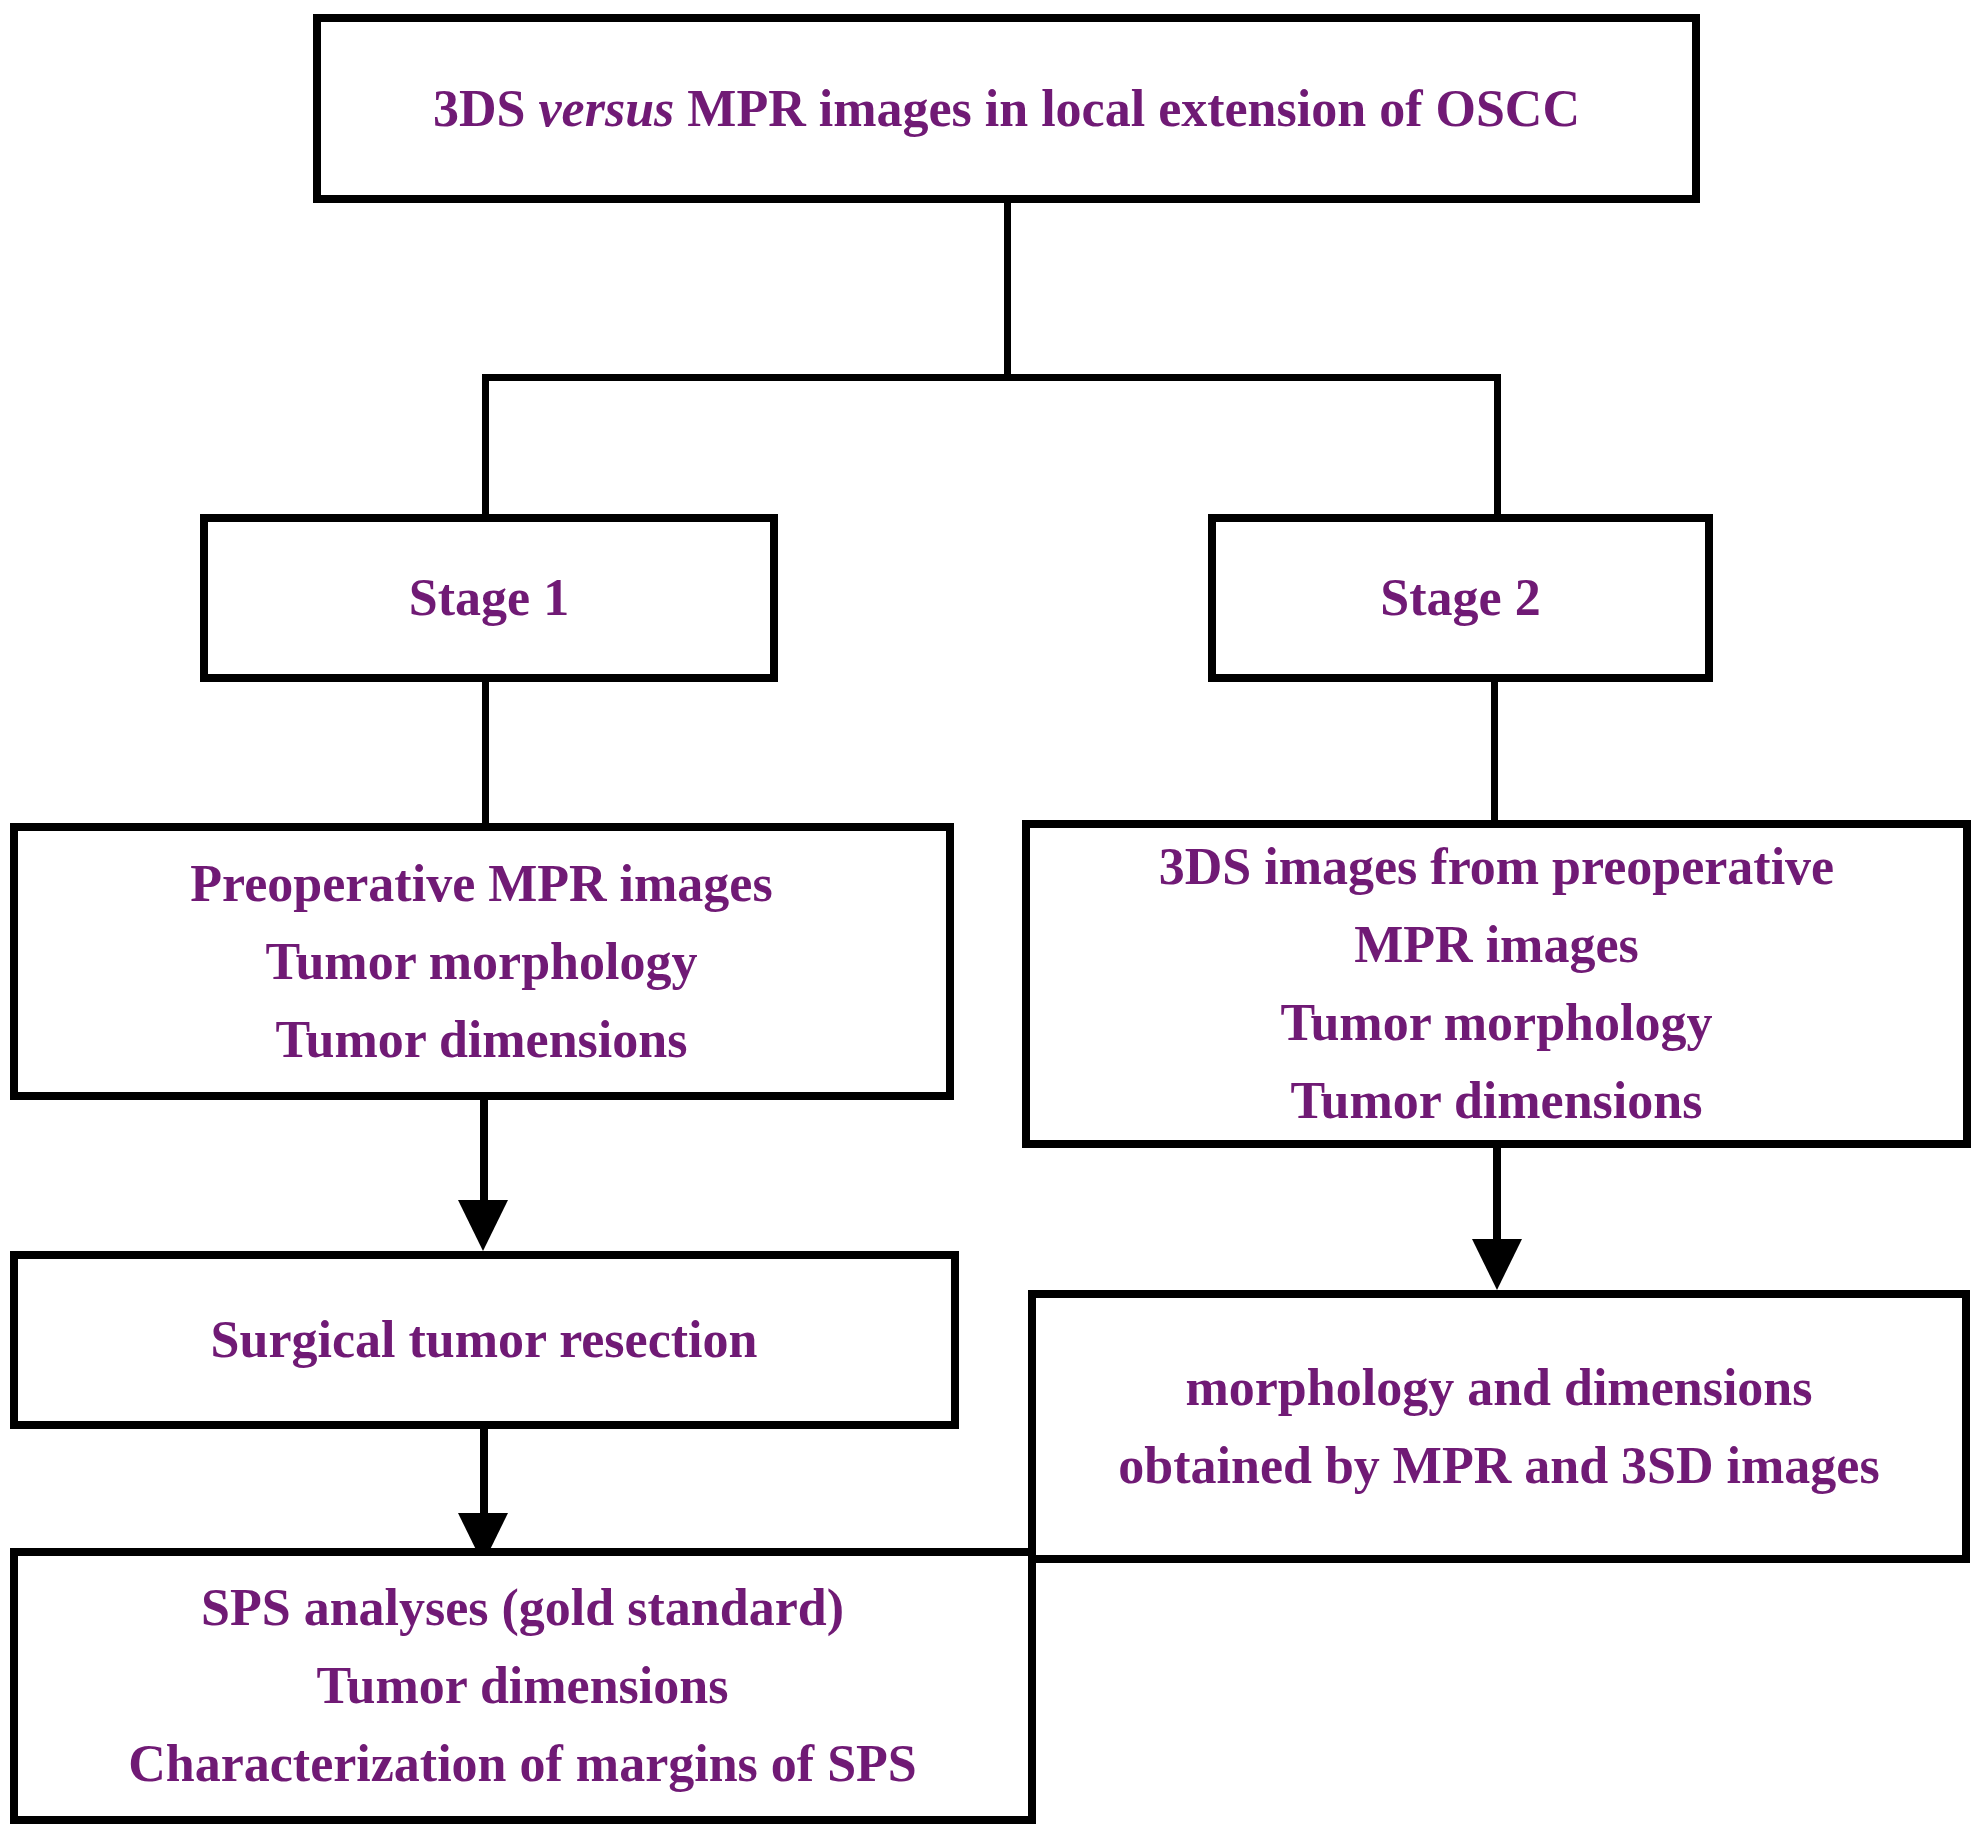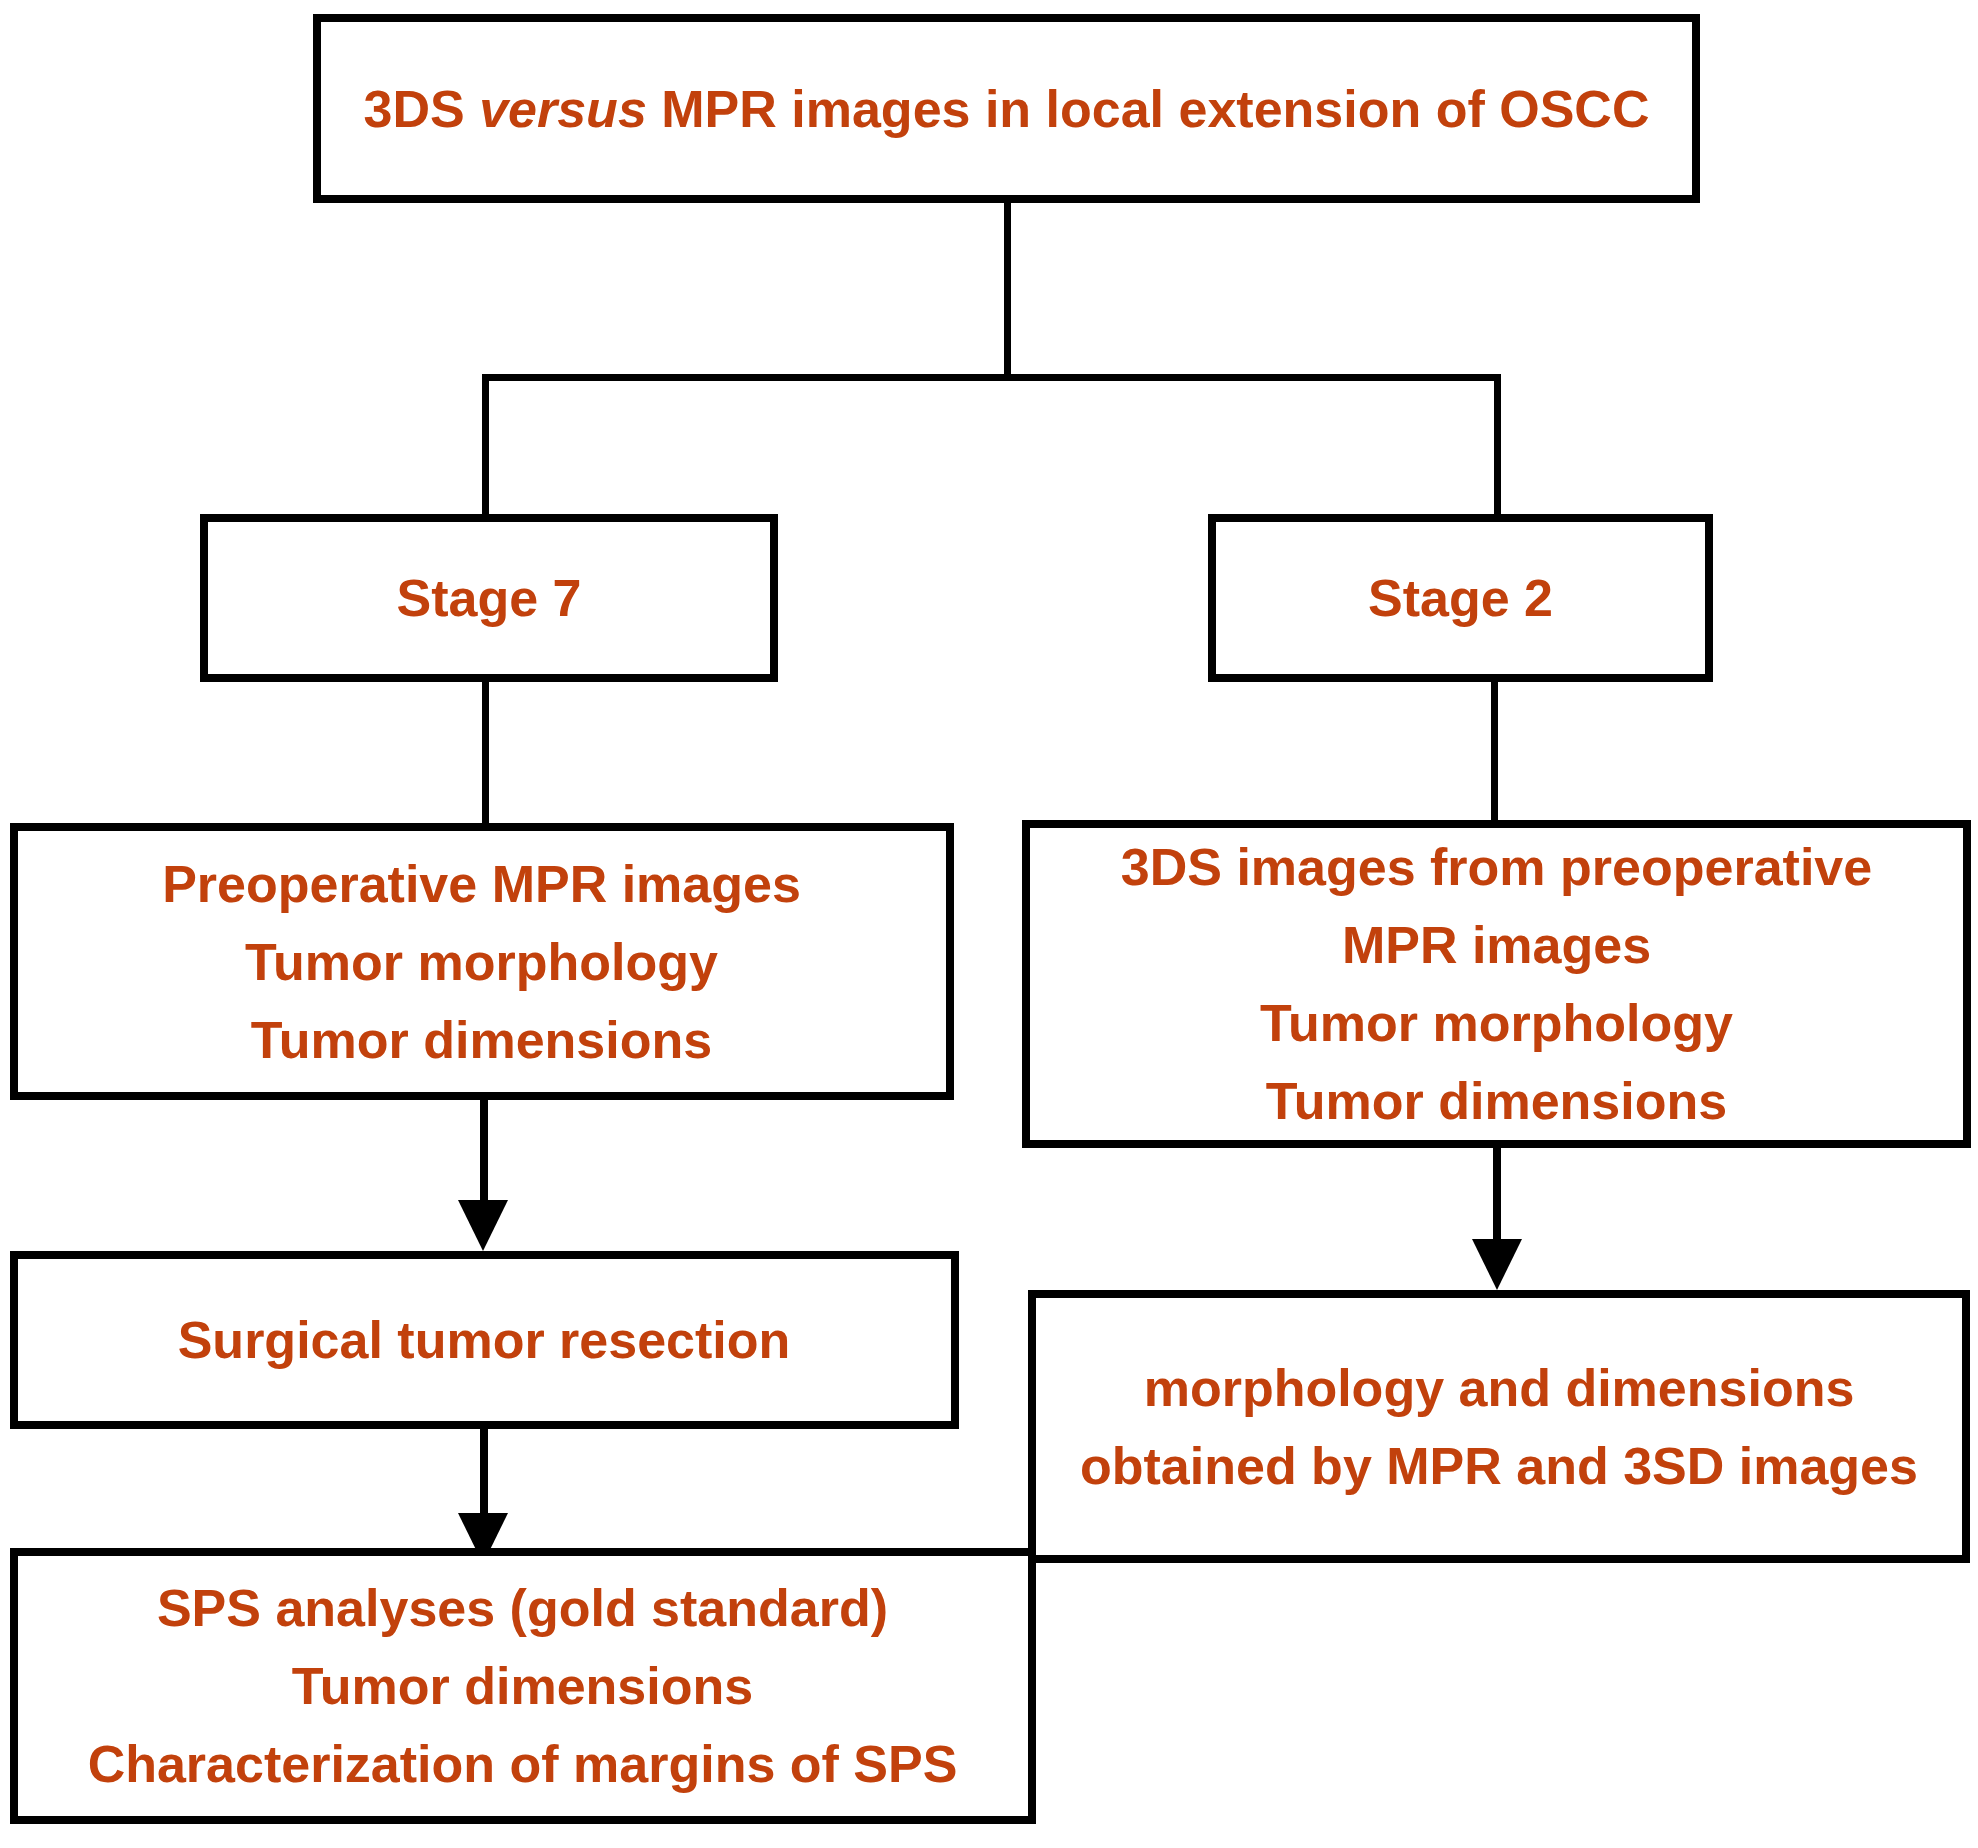--- a/index.html
+++ b/index.html
@@ -5,22 +5,22 @@
   html, body {
     margin: 0;
     padding: 0;
     background: #ffffff;
   }
   .canvas {
     position: relative;
     width: 1979px;
     height: 1848px;
     background: #ffffff;
-    color: #c2410c;
-    font-family: Liberation Sans, sans-serif;
+    color: #701a75;
+    font-family: Liberation Serif, serif;
   }
   .node {
     position: absolute;
     box-sizing: border-box;
     border: 8.5px solid #000000;
     background: #ffffff;
     display: flex;
     flex-direction: column;
     align-items: center;
     justify-content: center;
@@ -87,21 +87,21 @@
   <div class="line c-arrow2-shaft"></div>
   <div class="arrowhead c-arrow2-head"></div>
   <div class="line c-arrow3-shaft"></div>
   <div class="arrowhead c-arrow3-head"></div>
 
   <div class="node n-title">
     <div class="tline"><span>3DS </span><span class="it">versus</span><span> MPR images in local extension of OSCC</span></div>
   </div>
 
   <div class="node n-stage1">
-    <div class="tline">Stage 7</div>
+    <div class="tline">Stage 1</div>
   </div>
 
   <div class="node n-stage2">
     <div class="tline">Stage 2</div>
   </div>
 
   <div class="node n-mpr">
     <div class="tline">Preoperative MPR images</div>
     <div class="tline">Tumor morphology</div>
     <div class="tline">Tumor dimensions</div>

